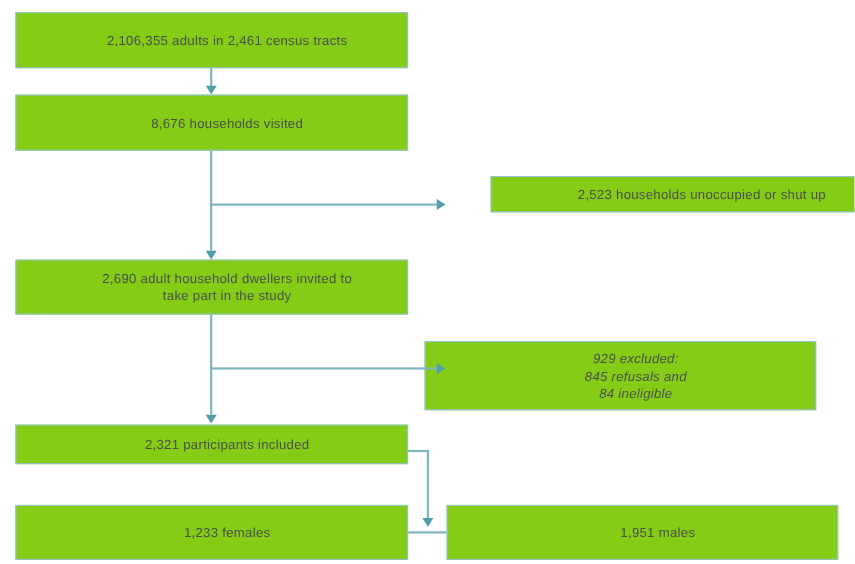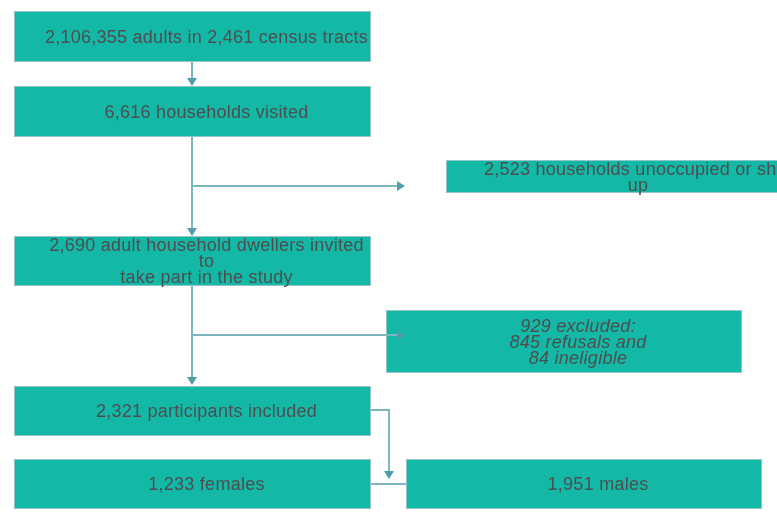--- a/index.html
+++ b/index.html
@@ -7,25 +7,25 @@
     position:relative;
     width:777px;height:513px;
     background:var(--background,#ffffff);
     font-family:"Liberation Sans",sans-serif;
     overflow:hidden;
   }
   .box{
     position:absolute;
     box-sizing:border-box;
     border:1.5px solid var(--box-border,#93c5cb);
-    background:#14b8a6;
+    background:#84cc16;
     display:flex;align-items:center;justify-content:center;
     text-align:center;
     color:var(--text,#4d4e50);
-    font-size:18px;
+    font-size:12px;
     line-height:16px;
     letter-spacing:0.25px;
     white-space:pre-line;
     padding-left:28px;
   }
   .line{position:absolute;background:var(--connector,#7db6be);}
   .ah-down{
     position:absolute;width:0;height:0;
     border-left:5px solid transparent;
     border-right:5px solid transparent;
@@ -36,32 +36,32 @@
     border-top:5px solid transparent;
     border-bottom:5px solid transparent;
     border-left:8px solid var(--arrowhead,#4f9ea9);
   }
   
   .b-census{left:14px;top:11px;width:357px;height:51px;}
   .b-visited{left:14px;top:86px;width:357px;height:51px;}
   .b-unoccupied{left:406px;top:160px;width:356px;height:33px;margin-left:40px;}
   .b-invited{left:14px;top:236px;width:357px;height:50px;}
   .b-excluded{left:386px;top:310px;width:356px;height:63px;font-style:italic;}
-  .b-participants{left:14px;top:386px;width:357px;height:50px;}
+  .b-participants{left:14px;top:386px;width:357px;height:36px;}
   .b-females{left:14px;top:459px;width:357px;height:50px;}
   .b-males{left:406px;top:459px;width:356px;height:50px;}
 </style>
 </head>
 <body>
 
 <div class="canvas">
 
   <div class="box b-census">2,106,355 adults in 2,461 census tracts</div>
 
-  <div class="box b-visited">6,616 households visited</div>
+  <div class="box b-visited">8,676 households visited</div>
 
   <div class="box b-unoccupied">2,523 households unoccupied or shut up</div>
 
   <div class="box b-invited">2,690 adult household dwellers invited to
 take part in the study</div>
 
   <div class="box b-excluded">929 excluded:
 845 refusals and
 84 ineligible</div>
 

